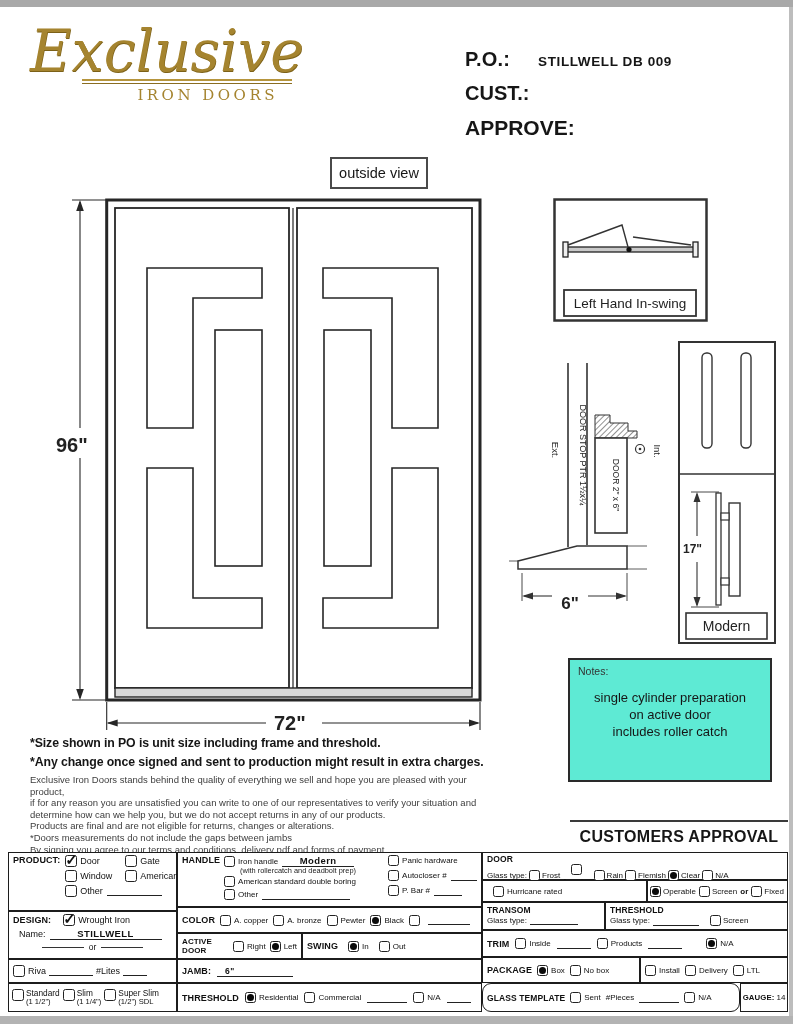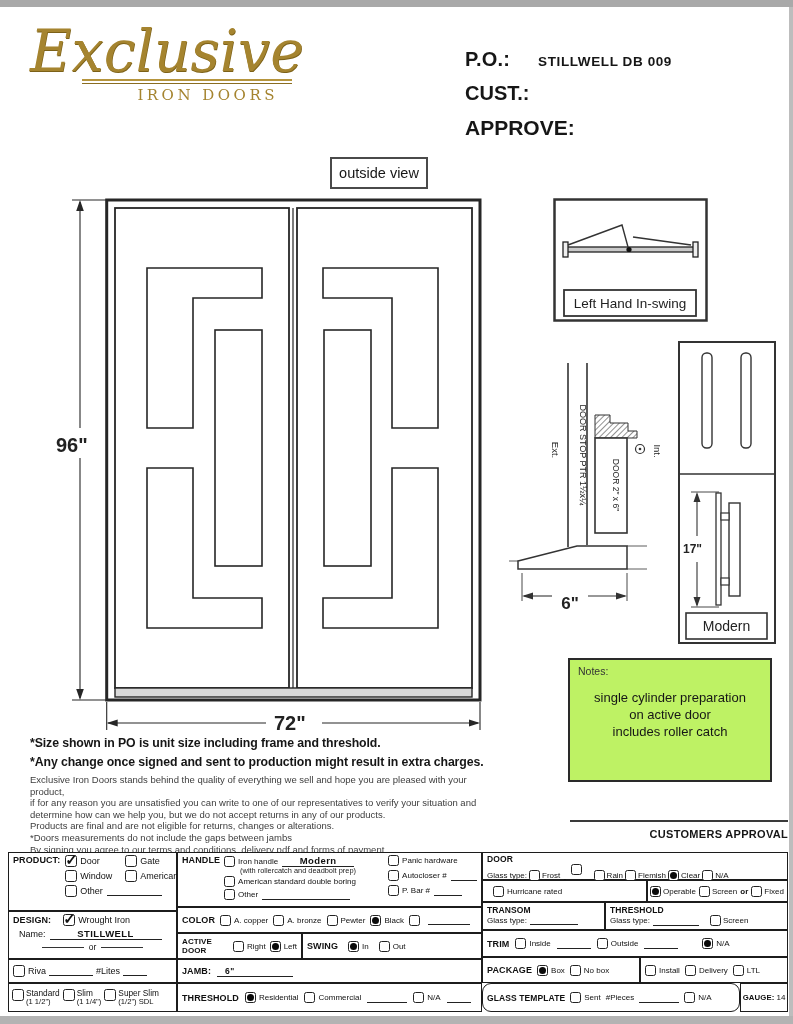--- a/index.html
+++ b/index.html
@@ -21,24 +21,24 @@
   .approve-label{font-size:21px;font-weight:700;}
 
   .outside-view{position:absolute;left:330px;top:157px;width:94px;height:28px;border:2px solid #4a4a4a;display:flex;align-items:center;justify-content:center;font-size:14.5px;background:#fff;}
 
   svg text{font-family:"Liberation Sans",sans-serif;fill:#222;}
   .door-svg{position:absolute;left:40px;top:190px;}
   .inswing{position:absolute;left:553px;top:198px;}
   .stopdetail{position:absolute;left:500px;top:355px;}
   .handlepanel{position:absolute;left:678px;top:340px;}
 
-  .notes{position:absolute;left:568px;top:658px;width:204px;height:124px;border:2px solid #2a2a2a;box-sizing:border-box;padding:5px 8px;background:#bef264;}
+  .notes{position:absolute;left:568px;top:658px;width:204px;height:124px;border:2px solid #2a2a2a;box-sizing:border-box;padding:5px 8px;background:#5eead4;}
   .notes-title{font-size:10.5px;color:#333;}
   .notes-body{margin-top:12px;text-align:center;font-size:13px;line-height:17px;}
-  .approval{position:absolute;left:570px;top:820px;width:218px;border-top:2px solid #3a3a3a;text-align:right;padding-top:6px;font-size:11px;font-weight:700;letter-spacing:0.3px;}
+  .approval{position:absolute;left:570px;top:820px;width:218px;border-top:2px solid #3a3a3a;text-align:center;padding-top:6px;font-size:16px;font-weight:700;letter-spacing:0.3px;}
 
   .footnotes{position:absolute;left:30px;top:736px;width:470px;}
   .fn-bold{font-size:12.3px;font-weight:700;margin-bottom:5px;letter-spacing:-0.1px;}
   .fn-small{font-size:9.5px;line-height:11.6px;color:#3d3d3d;}
 
   
   .form{position:absolute;left:8px;top:852px;width:780px;height:160px;}
   .cell{position:absolute;border:1.7px solid #1c1c1c;background:#fff;box-sizing:border-box;padding:2px 4px;font-size:9px;color:#101010;}
   .sec{font-weight:700;font-size:9px;letter-spacing:0.1px;}
   .opt{display:inline-flex;align-items:center;gap:3px;vertical-align:middle;}
@@ -496,21 +496,21 @@
 
     <div class="cell tight" style="left:474px;top:78px;width:306px;height:27px;display:flex;align-items:center;gap:6px;">
       <span class="sec">TRIM</span>
       <span class="opt">
           <span class="cb" data-state=""></span>
           <span class="lb">Inside</span>
         </span>
       <span class="blank" style="width:34px;"></span>
       <span class="opt">
           <span class="cb" data-state=""></span>
-          <span class="lb">Outside</span>
+          <span class="lb">Products</span>
         </span>
       <span class="blank" style="width:34px;"></span>
       <span class="opt" style="margin-left:18px;">
           <span class="cb" data-state="dot"></span>
           <span class="lb">N/A</span>
         </span>
     </div>
 
     <div class="cell tight" style="left:474px;top:105px;width:158px;height:26px;display:flex;align-items:center;gap:5px;">
       <span class="sec">PACKAGE</span>

